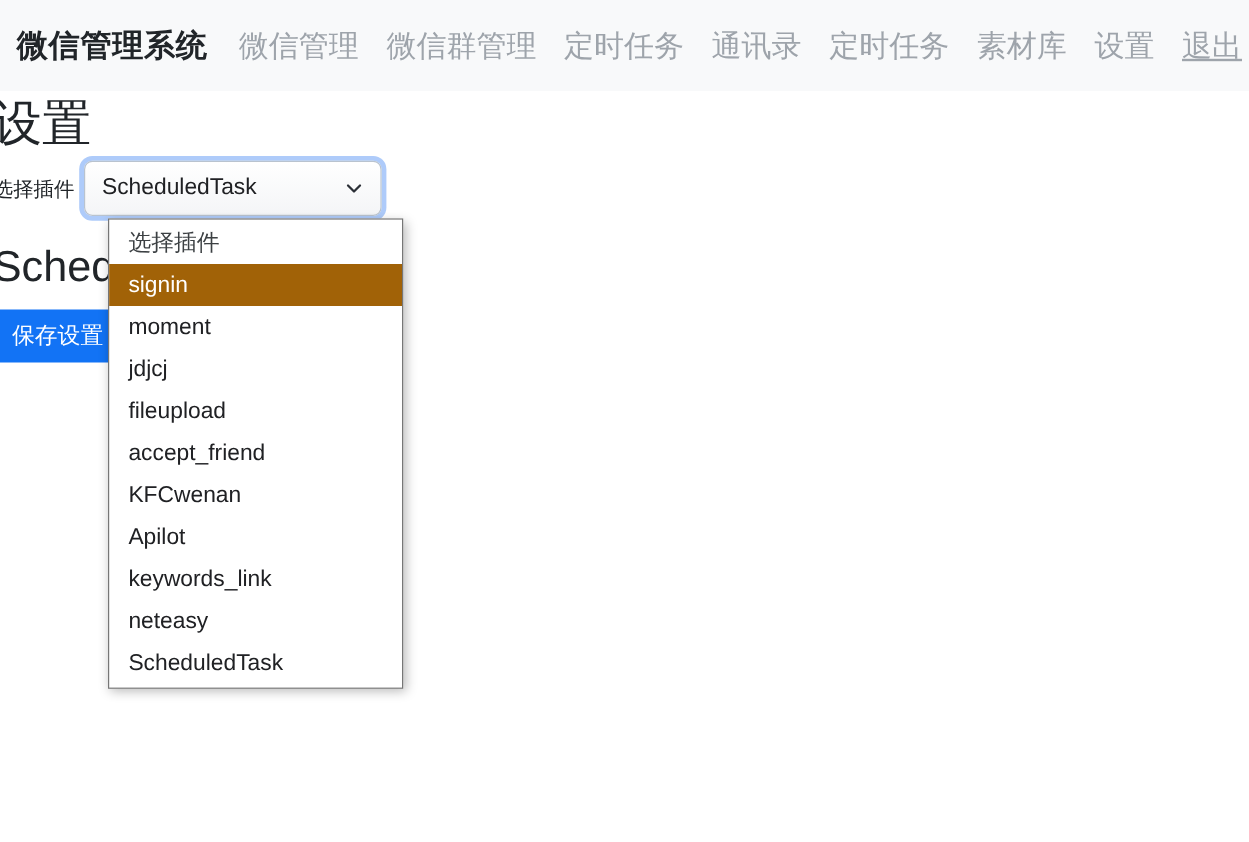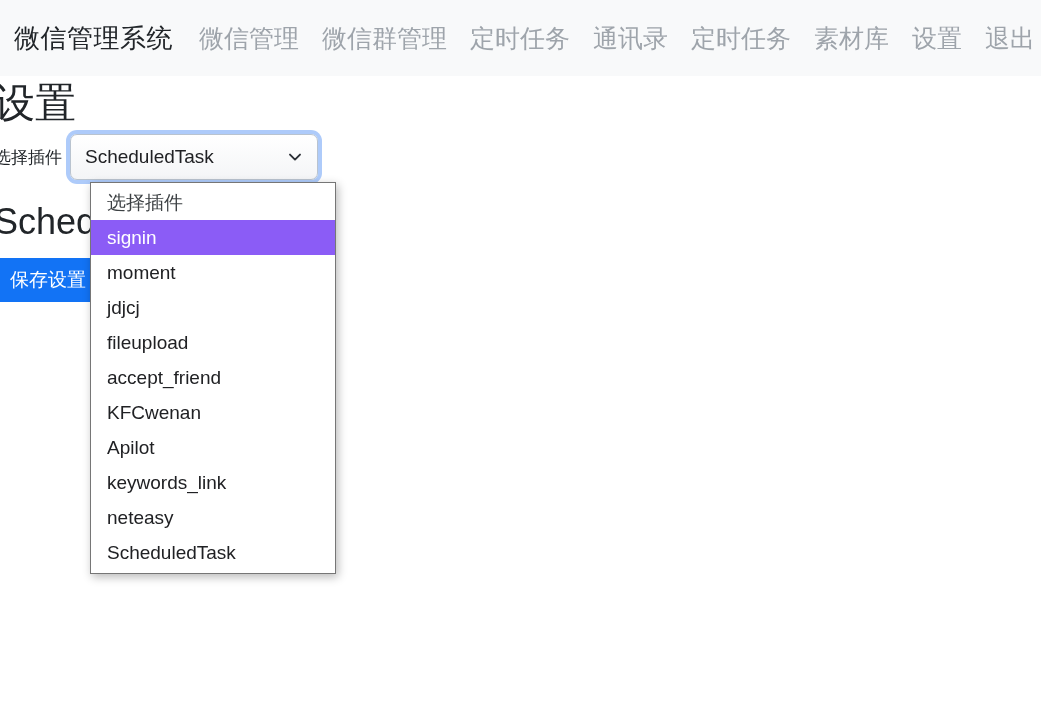--- a/index.html
+++ b/index.html
@@ -20,35 +20,36 @@
     background: #f8f9fa;
     display: flex;
     align-items: center;
     padding-left: 14px;
   }
   .brand {
     font-size: 26px;
     color: #212529;
     letter-spacing: 0.5px;
     white-space: nowrap;
+    font-weight: bold;
   }
   .nav-links {
     display: flex;
     align-items: baseline;
     margin-left: 26px;
   }
   .nav-link {
     font-size: 25px;
     color: #9ea4ab;
     margin-right: 23px;
     white-space: nowrap;
     text-decoration: none;
     cursor: pointer;
   }
-  .nav-link:last-child { margin-right: 3px; }
+  .nav-link:last-child { margin-right: 3px; text-decoration: underline; }
 
   
   .page {
     position: absolute;
     top: 76px; left: 0;
     width: 1041px; height: 626px;
     background: #ffffff;
   }
 
   .page-title {
@@ -122,21 +123,21 @@
     line-height: 35px;
     padding: 0 0 0 16px;
     font-size: 19px;
     color: #202124;
     white-space: nowrap;
     overflow: hidden;
     cursor: pointer;
   }
   .option.placeholder { color: #3c4043; }
   .option.selected {
-    background: #8b5cf6;
+    background: #a16207;
     color: #ffffff;
   }
 
   
   .plugin-heading {
     position: absolute;
     left: -6px;
     top: 124px;
     font-size: 36px;
     color: #212529;

